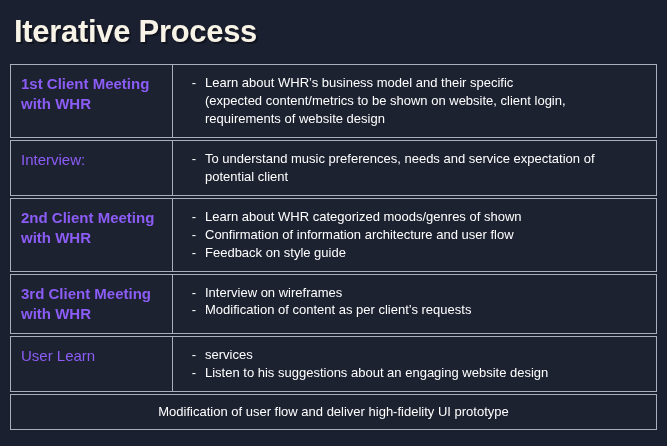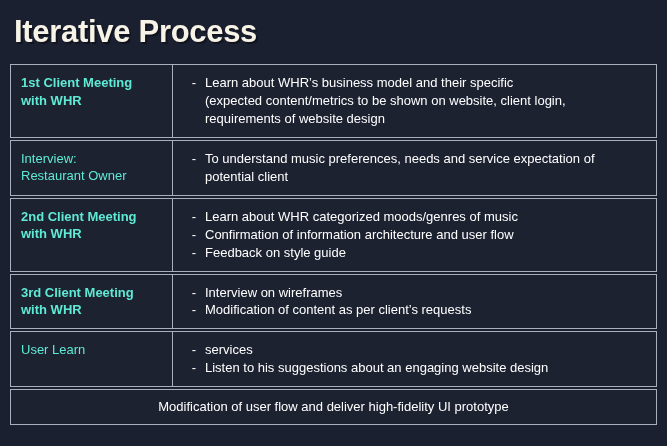--- a/index.html
+++ b/index.html
@@ -46,22 +46,22 @@
     border: 1px solid #a9b0bd;
     box-sizing: border-box;
     background: #1d2231;
   }
   .cell-label {
     width: 162px;
     min-width: 162px;
     box-sizing: border-box;
     padding: 9px 10px 9px 10px;
     border-right: 1px solid #a9b0bd;
-    color: #5eead4;
-    font-size: 13px;
+    color: #8b5cf6;
+    font-size: 15px;
     line-height: 1.35;
   }
   .cell-label.bold {
     font-weight: bold;
   }
   .cell-label .l {
     display: block;
     white-space: nowrap;
   }
   .cell-items {
@@ -126,21 +126,20 @@
             <span class="l">(expected content/metrics to be shown on website, client login,</span>
             <span class="l">requirements of website design</span>
           </span>
         </div>
       </div>
     </div>
 
     <div class="row">
       <div class="cell-label">
         <span class="l">Interview:</span>
-        <span class="l">Restaurant Owner</span>
       </div>
       <div class="cell-items">
         <div class="item">
           <span class="dash">-</span>
           <span class="item-text">
             <span class="l">To understand music preferences, needs and service expectation of</span>
             <span class="l">potential client</span>
           </span>
         </div>
       </div>
@@ -148,21 +147,21 @@
 
     <div class="row">
       <div class="cell-label bold">
         <span class="l">2nd Client Meeting</span>
         <span class="l">with WHR</span>
       </div>
       <div class="cell-items">
         <div class="item">
           <span class="dash">-</span>
           <span class="item-text">
-            <span class="l">Learn about WHR categorized moods/genres of music</span>
+            <span class="l">Learn about WHR categorized moods/genres of shown</span>
           </span>
         </div>
         <div class="item">
           <span class="dash">-</span>
           <span class="item-text">
             <span class="l">Confirmation of information architecture and user flow</span>
           </span>
         </div>
         <div class="item">
           <span class="dash">-</span>

